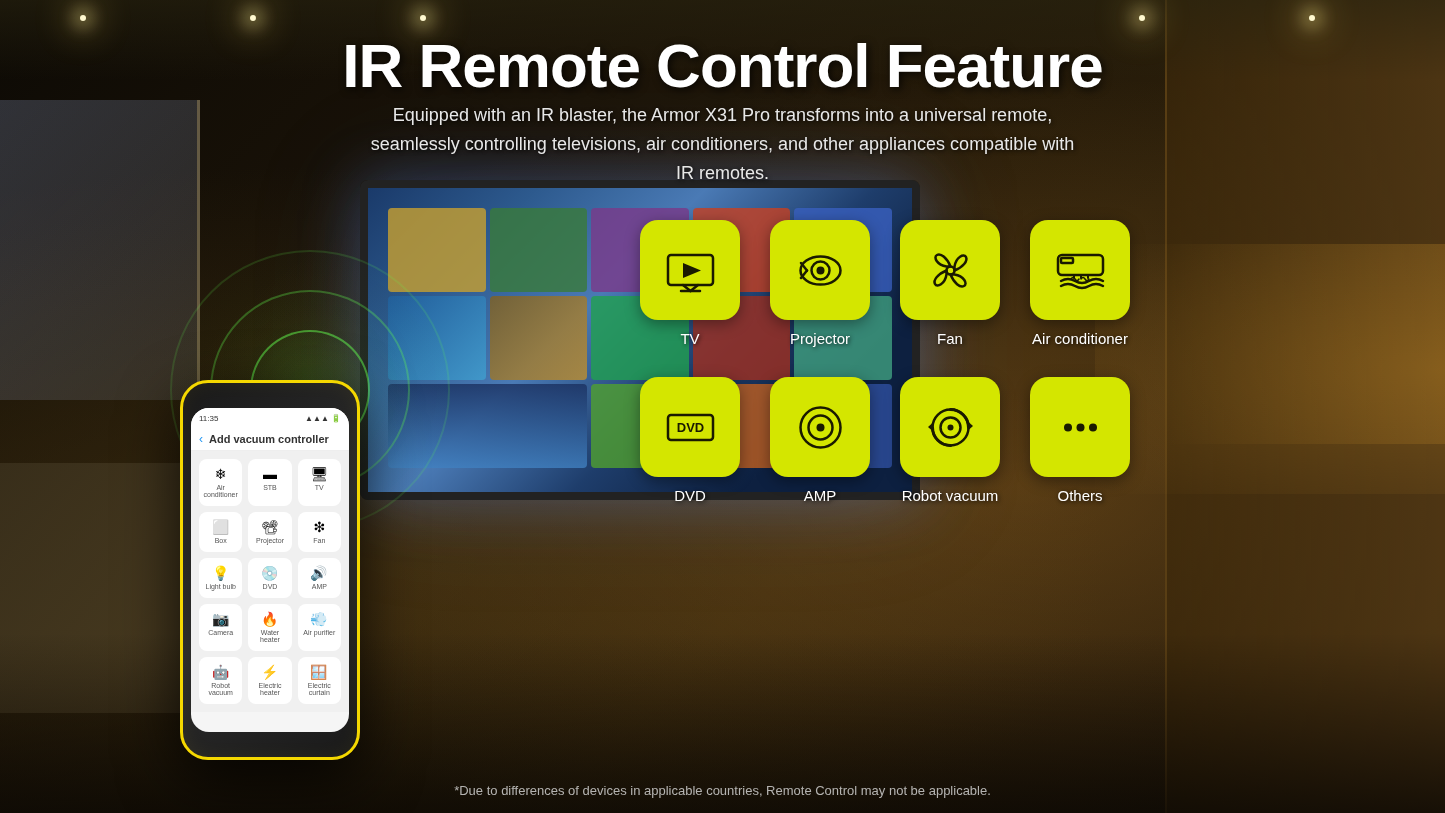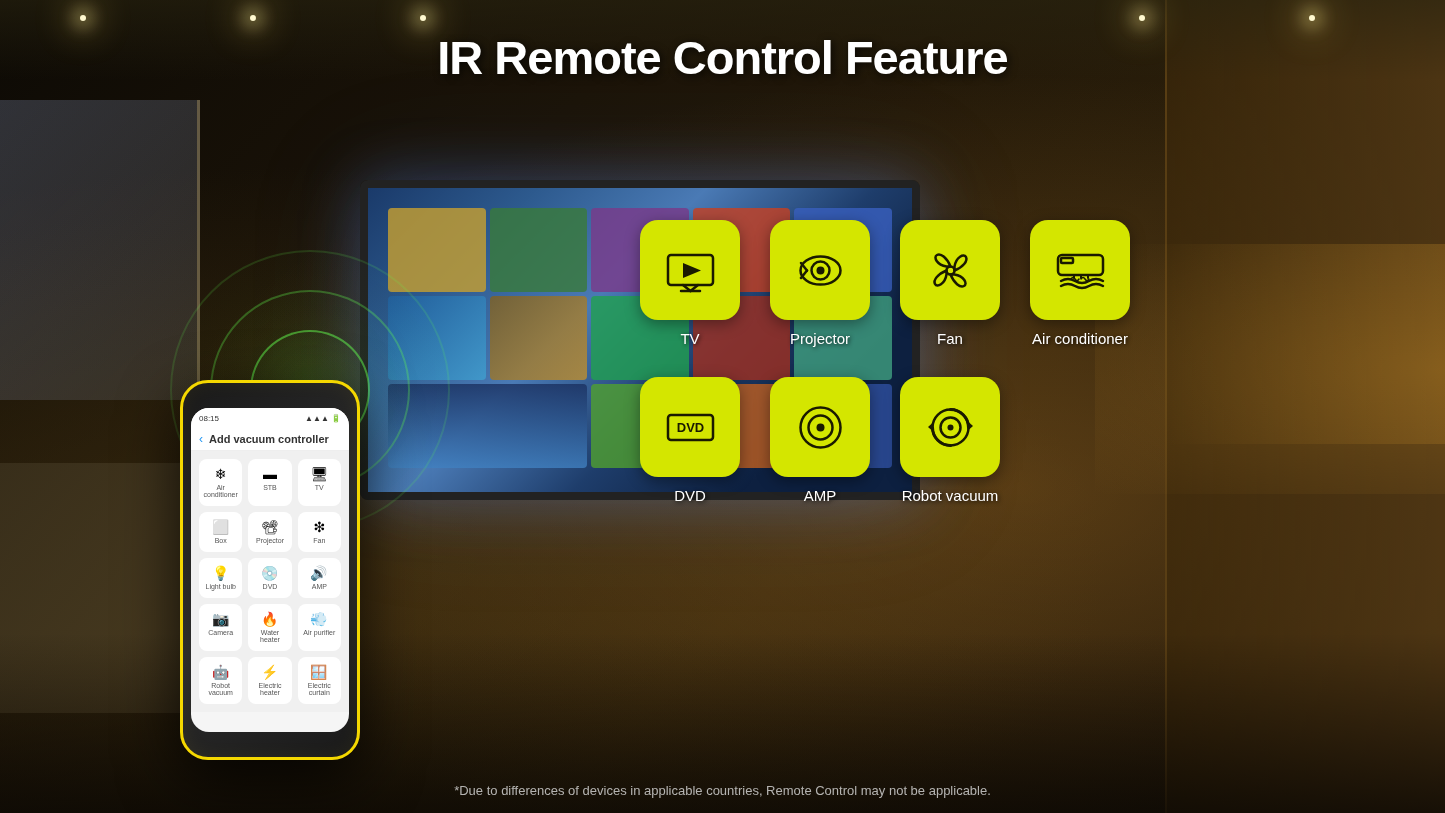--- a/index.html
+++ b/index.html
@@ -121,21 +121,21 @@
       position: absolute;
       inset: 0;
       z-index: 10;
       display: flex;
       flex-direction: column;
       align-items: center;
       padding-top: 30px;
     }
 
     .main-title {
-      font-size: 47px;
+      font-size: 62px;
       font-weight: 900;
       color: #ffffff;
       text-align: right;
       letter-spacing: -1px;
       text-shadow: 2px 2px 8px rgba(0,0,0,0.8);
       margin-bottom: 0;
     }
 
     .subtitle {
       font-size: 18px;
@@ -439,36 +439,37 @@
   <div class="bookshelf">
     <div class="shelf-glow"></div>
   </div>
 
   <div class="shelf-warm-glow"></div>
   <div class="floor-decoration"></div>
 </div>
 
 <div class="content">
   <h1 class="main-title">IR Remote Control Feature</h1>
+  <p class="subtitle">Equipped with an IR blaster, the Armor X31 Pro transforms into a universal remote, seamlessly controlling televisions, air conditioners, and other appliances compatible with IR remotes.</p>
 </div>
 
 <div class="main-area">
 
   <div class="signal-circles">
     <div class="signal-circle signal-circle-3"></div>
     <div class="signal-circle signal-circle-2"></div>
     <div class="signal-circle signal-circle-1"></div>
   </div>
 
   <div class="phone-wrapper">
     <div class="phone-body">
       <div class="phone-screen">
 
         <div class="phone-status-bar">
-          <span>08:15</span>
+          <span>11:35</span>
           <span>▲▲▲ 🔋</span>
         </div>
 
         <div class="phone-header">
           <span class="phone-back-arrow">‹</span>
           <span class="phone-header-title">Add vacuum controller</span>
         </div>
 
         <div class="phone-grid">
           <div class="phone-item">
@@ -634,18 +635,28 @@
           <polygon points="45.5,22 45.5,30 50,26" fill="#1a1a00" stroke="none"></polygon>
           <path d="M27.5 45.5 A18 18 0 0 1 9.5 27.5" stroke-width="3" fill="none"></path>
           <polygon points="9.5,23 9.5,31 5,27" fill="#1a1a00" stroke="none"></polygon>
 
           <circle cx="27.5" cy="27.5" r="3" fill="#1a1a00" stroke="none"></circle>
         </svg>
       </div>
       <span class="icon-label">Robot vacuum</span>
     </div>
 
+    <div class="icon-item">
+      <div class="icon-box">
+        <svg viewBox="0 0 55 55">
+          <circle cx="15" cy="27.5" r="4" fill="#1a1a00" stroke="none"></circle>
+          <circle cx="27.5" cy="27.5" r="4" fill="#1a1a00" stroke="none"></circle>
+          <circle cx="40" cy="27.5" r="4" fill="#1a1a00" stroke="none"></circle>
+        </svg>
+      </div>
+      <span class="icon-label">Others</span>
+    </div>
 
   </div>
 
 </div>
 
 <p class="footer-note">*Due to differences of devices in applicable countries, Remote Control may not be applicable.</p>
 
 </body></html>

